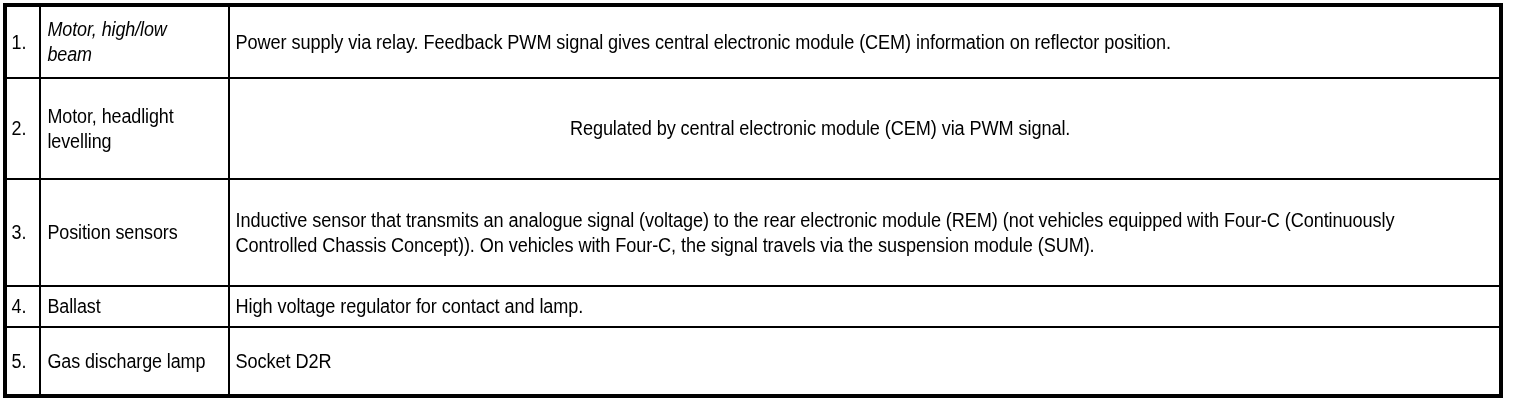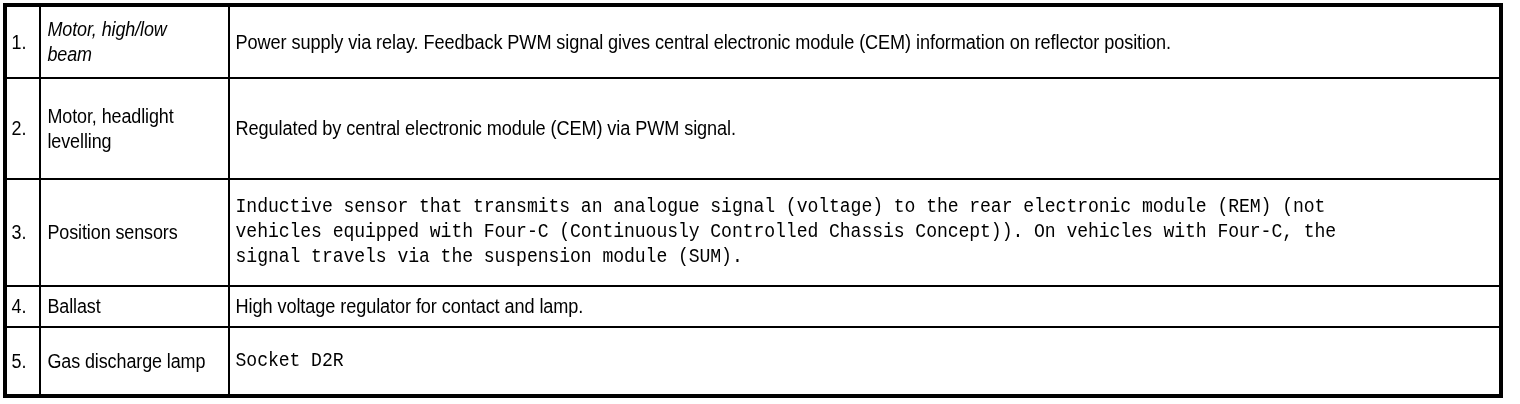--- a/index.html
+++ b/index.html
@@ -72,23 +72,23 @@
 
   .desc-cell .cell-inner {
     padding: 0 6px 0 6px;
   }
 
   
   tr[data-row="1"] td.num-cell  { vertical-align: middle; }
   tr[data-row="1"] td.name-cell { vertical-align: middle; font-style: italic; }
   tr[data-row="1"] td.desc-cell { vertical-align: middle; }
 
-  tr[data-row="2"] td.desc-cell { vertical-align: middle; }
-  tr[data-row="3"] td.desc-cell { vertical-align: middle; font-family: Liberation Mono, monospace; }
-  tr[data-row="5"] td.desc-cell { vertical-align: middle; font-family: Liberation Mono, monospace; }
+  tr[data-row="2"] td.desc-cell { vertical-align: middle; text-align: center; }
+  tr[data-row="3"] td.desc-cell { vertical-align: middle; }
+  tr[data-row="5"] td.desc-cell { vertical-align: middle; }
 
   .desc-cell .cell-inner { transform: scaleX(0.93); }
 </style>
 </head>
 <body>
 
 <div class="sheet">
 
   <table class="legend-table">
     <colgroup>

